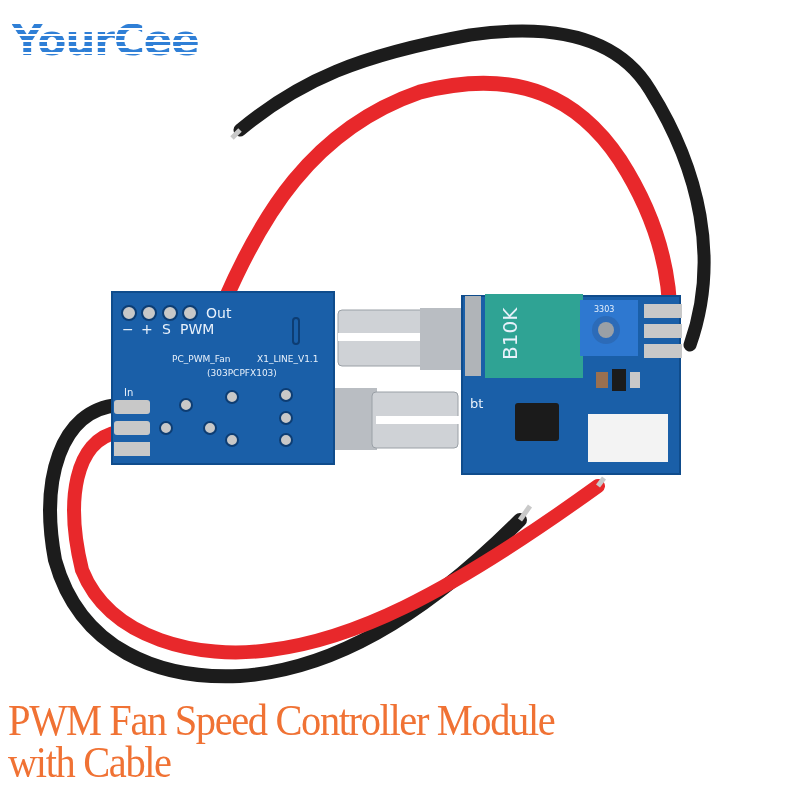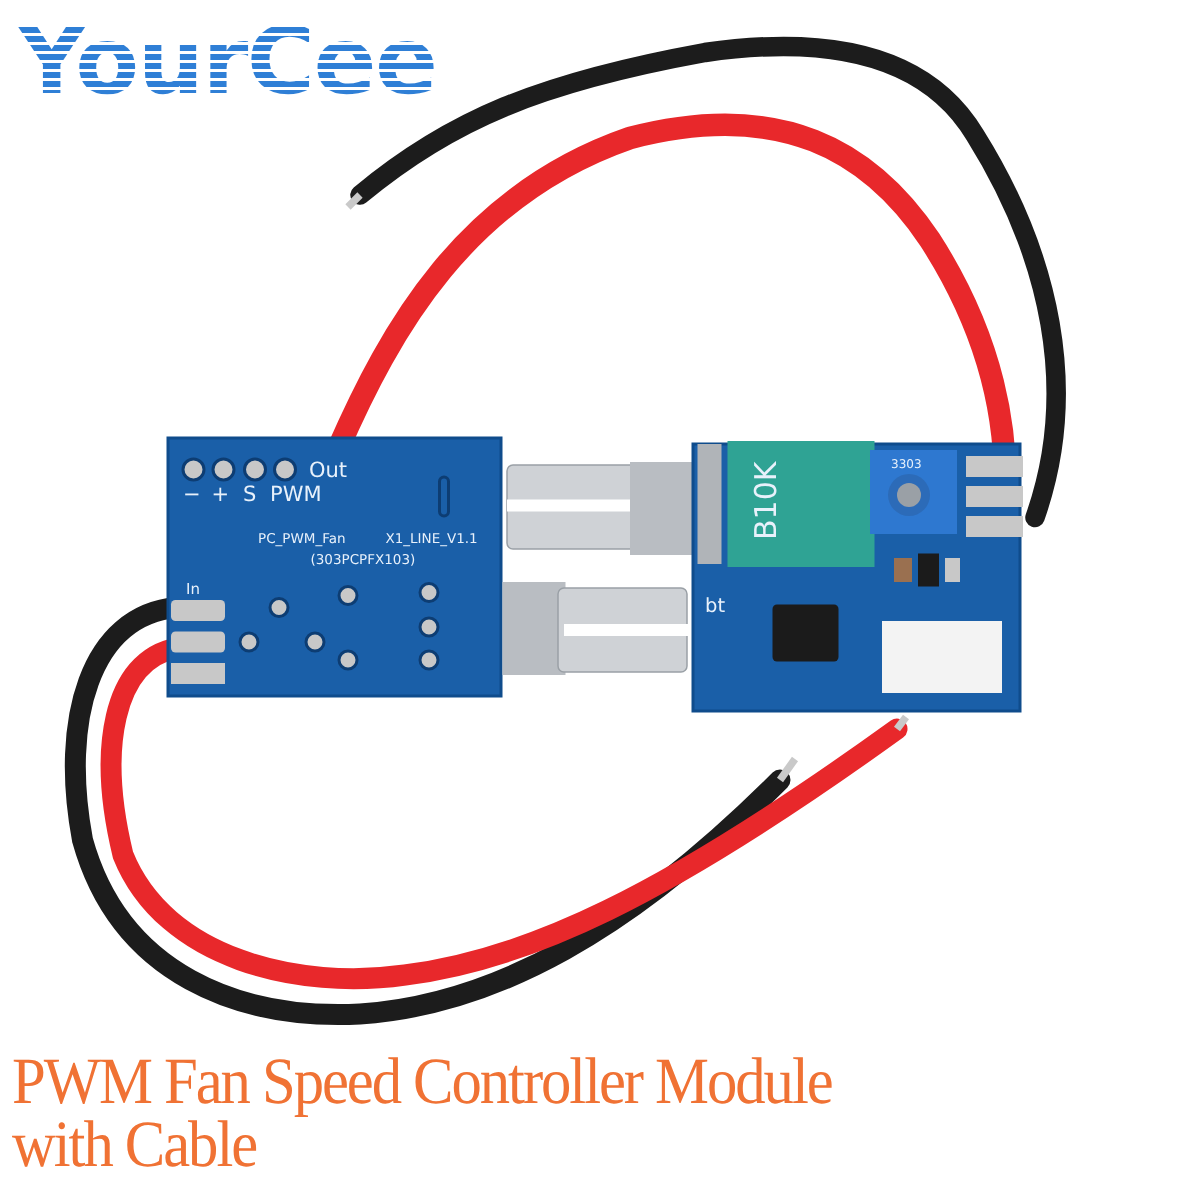--- a/index.html
+++ b/index.html
@@ -1,17 +1,17 @@
 <!DOCTYPE html>
 <html><head>
 <meta charset="utf-8">
 <style>
   html,body{margin:0;padding:0;background:#fff;}
   body{width:800px;height:800px;position:relative;overflow:hidden;font-family:"Liberation Sans",sans-serif;}
-  .logo{position:absolute;left:12px;top:6px;font-family:"DejaVu Sans",sans-serif;font-weight:900;font-size:62px;letter-spacing:-1px;line-height:70px;
+  .logo{position:absolute;left:12px;top:6px;font-family:"DejaVu Sans",sans-serif;font-weight:900;font-size:42px;letter-spacing:-1px;line-height:70px;
     background:repeating-linear-gradient(180deg,#2f7fd6 0 4px,#ffffff 4px 6px);-webkit-background-clip:text;background-clip:text;color:transparent;}
   svg.photo{position:absolute;left:0;top:0;}
   .caption{position:absolute;left:8px;top:700px;color:#f07234;font-family:"Liberation Serif",serif;font-size:44px;line-height:42px;letter-spacing:-1.5px;transform:scaleX(0.92);transform-origin:left top;}
   .pcb-text{font-family:"DejaVu Sans",sans-serif;fill:#e8f1fb;}
 </style>
 </head>
 <body>
 
 <div class="logo">YourCee</div>
 

